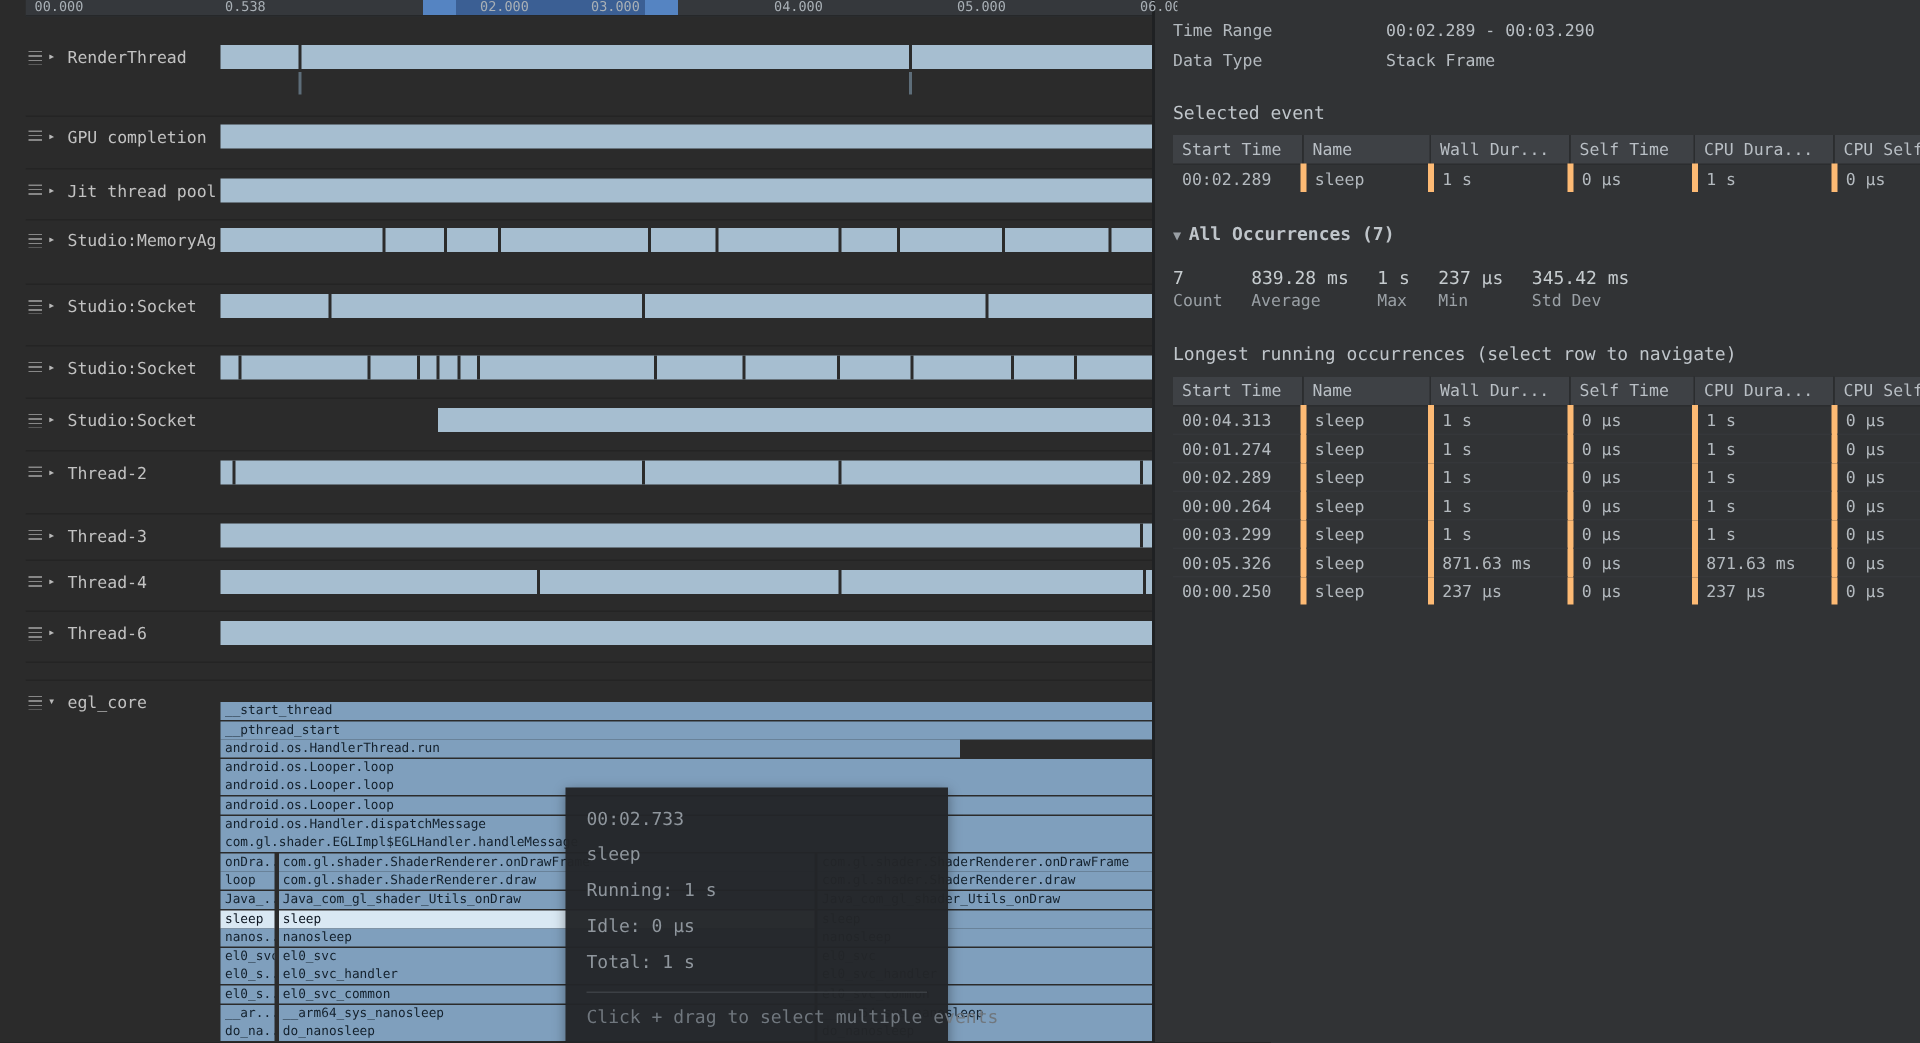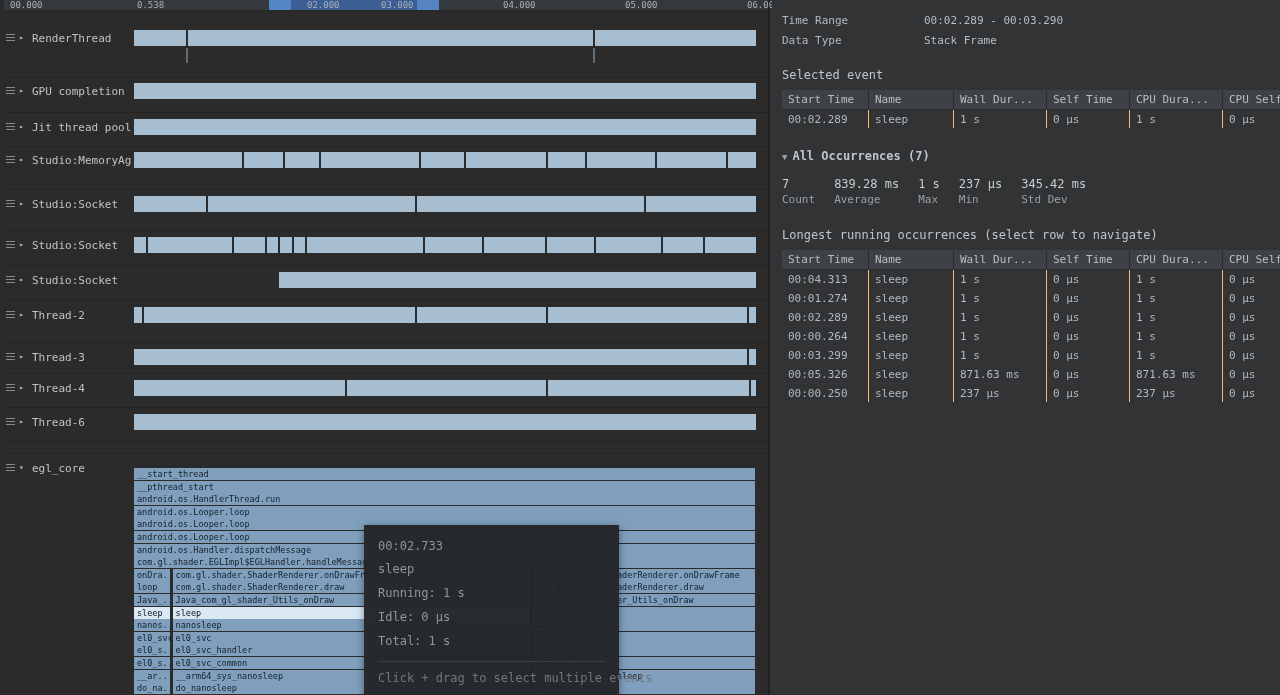--- a/index.html
+++ b/index.html
@@ -1,19 +1,19 @@
 <!DOCTYPE html>
 <html><head>
 <meta charset="utf-8">
 <style>
   html,body{margin:0;padding:0;background:#222;}
   #root{position:relative;width:1280px;height:695px;background:#2b2b2b;overflow:hidden;
         font-family:"DejaVu Sans Mono",monospace;color:#bdbdbd;}
   
-  #left{position:absolute;left:4px;top:0;width:768px;height:695px;overflow:hidden;}
+  #left{position:absolute;left:17px;top:0;width:768px;height:695px;overflow:hidden;}
   #ruler{position:absolute;left:0;top:0;width:768px;height:10px;background:#35383c;border-bottom:1px solid #26282a;}
   .ruler-label{position:absolute;top:0;font-size:9px;line-height:10px;color:#a9b0b6;z-index:3;white-space:nowrap;}
   .ruler-selection{position:absolute;top:0;height:10px;background:#3b5f94;z-index:1;}
   .ruler-handle{position:absolute;top:0;height:10px;background:#5584c2;z-index:2;}
   .sep{position:absolute;left:0;width:768px;height:1px;background:#242424;}
   .thread-label{position:absolute;left:0;width:128px;height:14px;display:flex;align-items:center;gap:4px;
                 padding-left:2px;font-size:11px;color:#c2c2c2;white-space:nowrap;overflow:hidden;}
   .grip{flex:0 0 9px;width:9px;height:9px;
         background:repeating-linear-gradient(to bottom,#878787 0 1px,transparent 1px 3px);}
   .arrow{flex:0 0 9px;font-size:8px;color:#b9b9b9;line-height:14px;}
@@ -37,21 +37,21 @@
   
   #right{position:absolute;left:770px;top:0;width:510px;height:695px;background:#313335;
          padding:14px 12px 0 12px;box-sizing:border-box;font-size:11px;color:#b8bec3;}
   .info-row{margin-bottom:7px;white-space:nowrap;}
   .info-label{display:inline-block;width:142px;color:#b3b9be;}
   .section-title{margin-top:21px;font-size:12px;color:#c0c6cb;white-space:nowrap;}
   .itable{border-collapse:collapse;table-layout:fixed;width:484px;margin-top:8px;font-size:11px;}
   .itable th{background:#3e4145;color:#b9bfc5;font-weight:normal;text-align:left;height:19px;
              padding:0 0 0 6px;border-right:1px solid #2b2d2f;border-bottom:1px solid #2b2d2f;
              overflow:hidden;white-space:nowrap;}
-  .itable td{height:18px;padding:0 0 0 6px;color:#b3b9be;border-right:1px solid #fdba74;
+  .itable td{height:18px;padding:0 0 0 6px;color:#b3b9be;border-right:4px solid #fdba74;
              border-top:1px solid #35373a;overflow:hidden;white-space:nowrap;}
   .c0{width:80px}.c1{width:78px}.c2{width:86px}.c3{width:76px}.c4{width:86px}.c5{width:78px}
   #occ-toggle{margin-top:21px;font-size:12px;color:#bfc5ca;white-space:nowrap;font-weight:bold;}
   #occ-toggle .arrow{color:#9aa0a5;font-size:9px;margin-right:5px;}
   #stats{margin-top:12px;white-space:nowrap;}
   .stat{display:inline-block;vertical-align:top;margin-right:19px;}
   .stat-value{font-size:12px;color:#c6cccf;line-height:16px;}
   .stat-label{font-size:11px;color:#9aa0a5;line-height:15px;}
 </style>
 </head>
@@ -194,21 +194,21 @@
           <span class="tname">Thread-6</span>
         </div>
         <div class="tbar" style="top: 414px; left: 130px; width: 622px;"></div>
         <div class="thread-label" style="top: 461px;">
           <span class="grip"></span>
           <span class="arrow">▾</span>
           <span class="tname">egl_core</span>
         </div>
         <div class="frame" style="left: 130px; width: 621px; top: 468px;">__start_thread</div>
         <div class="frame" style="left: 130px; width: 621px; top: 480.6px;">__pthread_start</div>
-        <div class="frame" style="left: 130px; width: 621px; top: 493.2px;">android.os.HandlerThread.run</div>
+        <div class="frame" style="left: 130px; width: 493px; top: 493.2px;">android.os.HandlerThread.run</div>
         <div class="frame" style="left: 130px; width: 621px; top: 505.8px;">android.os.Looper.loop</div>
         <div class="frame" style="left: 130px; width: 621px; top: 518.4px;">android.os.Looper.loop</div>
         <div class="frame" style="left: 130px; width: 621px; top: 531px;">android.os.Looper.loop</div>
         <div class="frame" style="left: 130px; width: 621px; top: 543.6px;">android.os.Handler.dispatchMessage</div>
         <div class="frame" style="left: 130px; width: 621px; top: 556.2px;">com.gl.shader.EGLImpl$EGLHandler.handleMessage</div>
         <div class="frame" style="left: 130px; width: 36.32px; top: 568.8px;">onDra...</div>
         <div class="frame" style="left: 168.564px; width: 357.272px; top: 568.8px;">com.gl.shader.ShaderRenderer.onDrawFrame</div>
         <div class="frame" style="left: 528.08px; width: 222.92px; top: 568.8px;">com.gl.shader.ShaderRenderer.onDrawFrame</div>
         <div class="frame" style="left: 130px; width: 36.32px; top: 581.4px;">loop</div>
         <div class="frame" style="left: 168.564px; width: 357.272px; top: 581.4px;">com.gl.shader.ShaderRenderer.draw</div>

